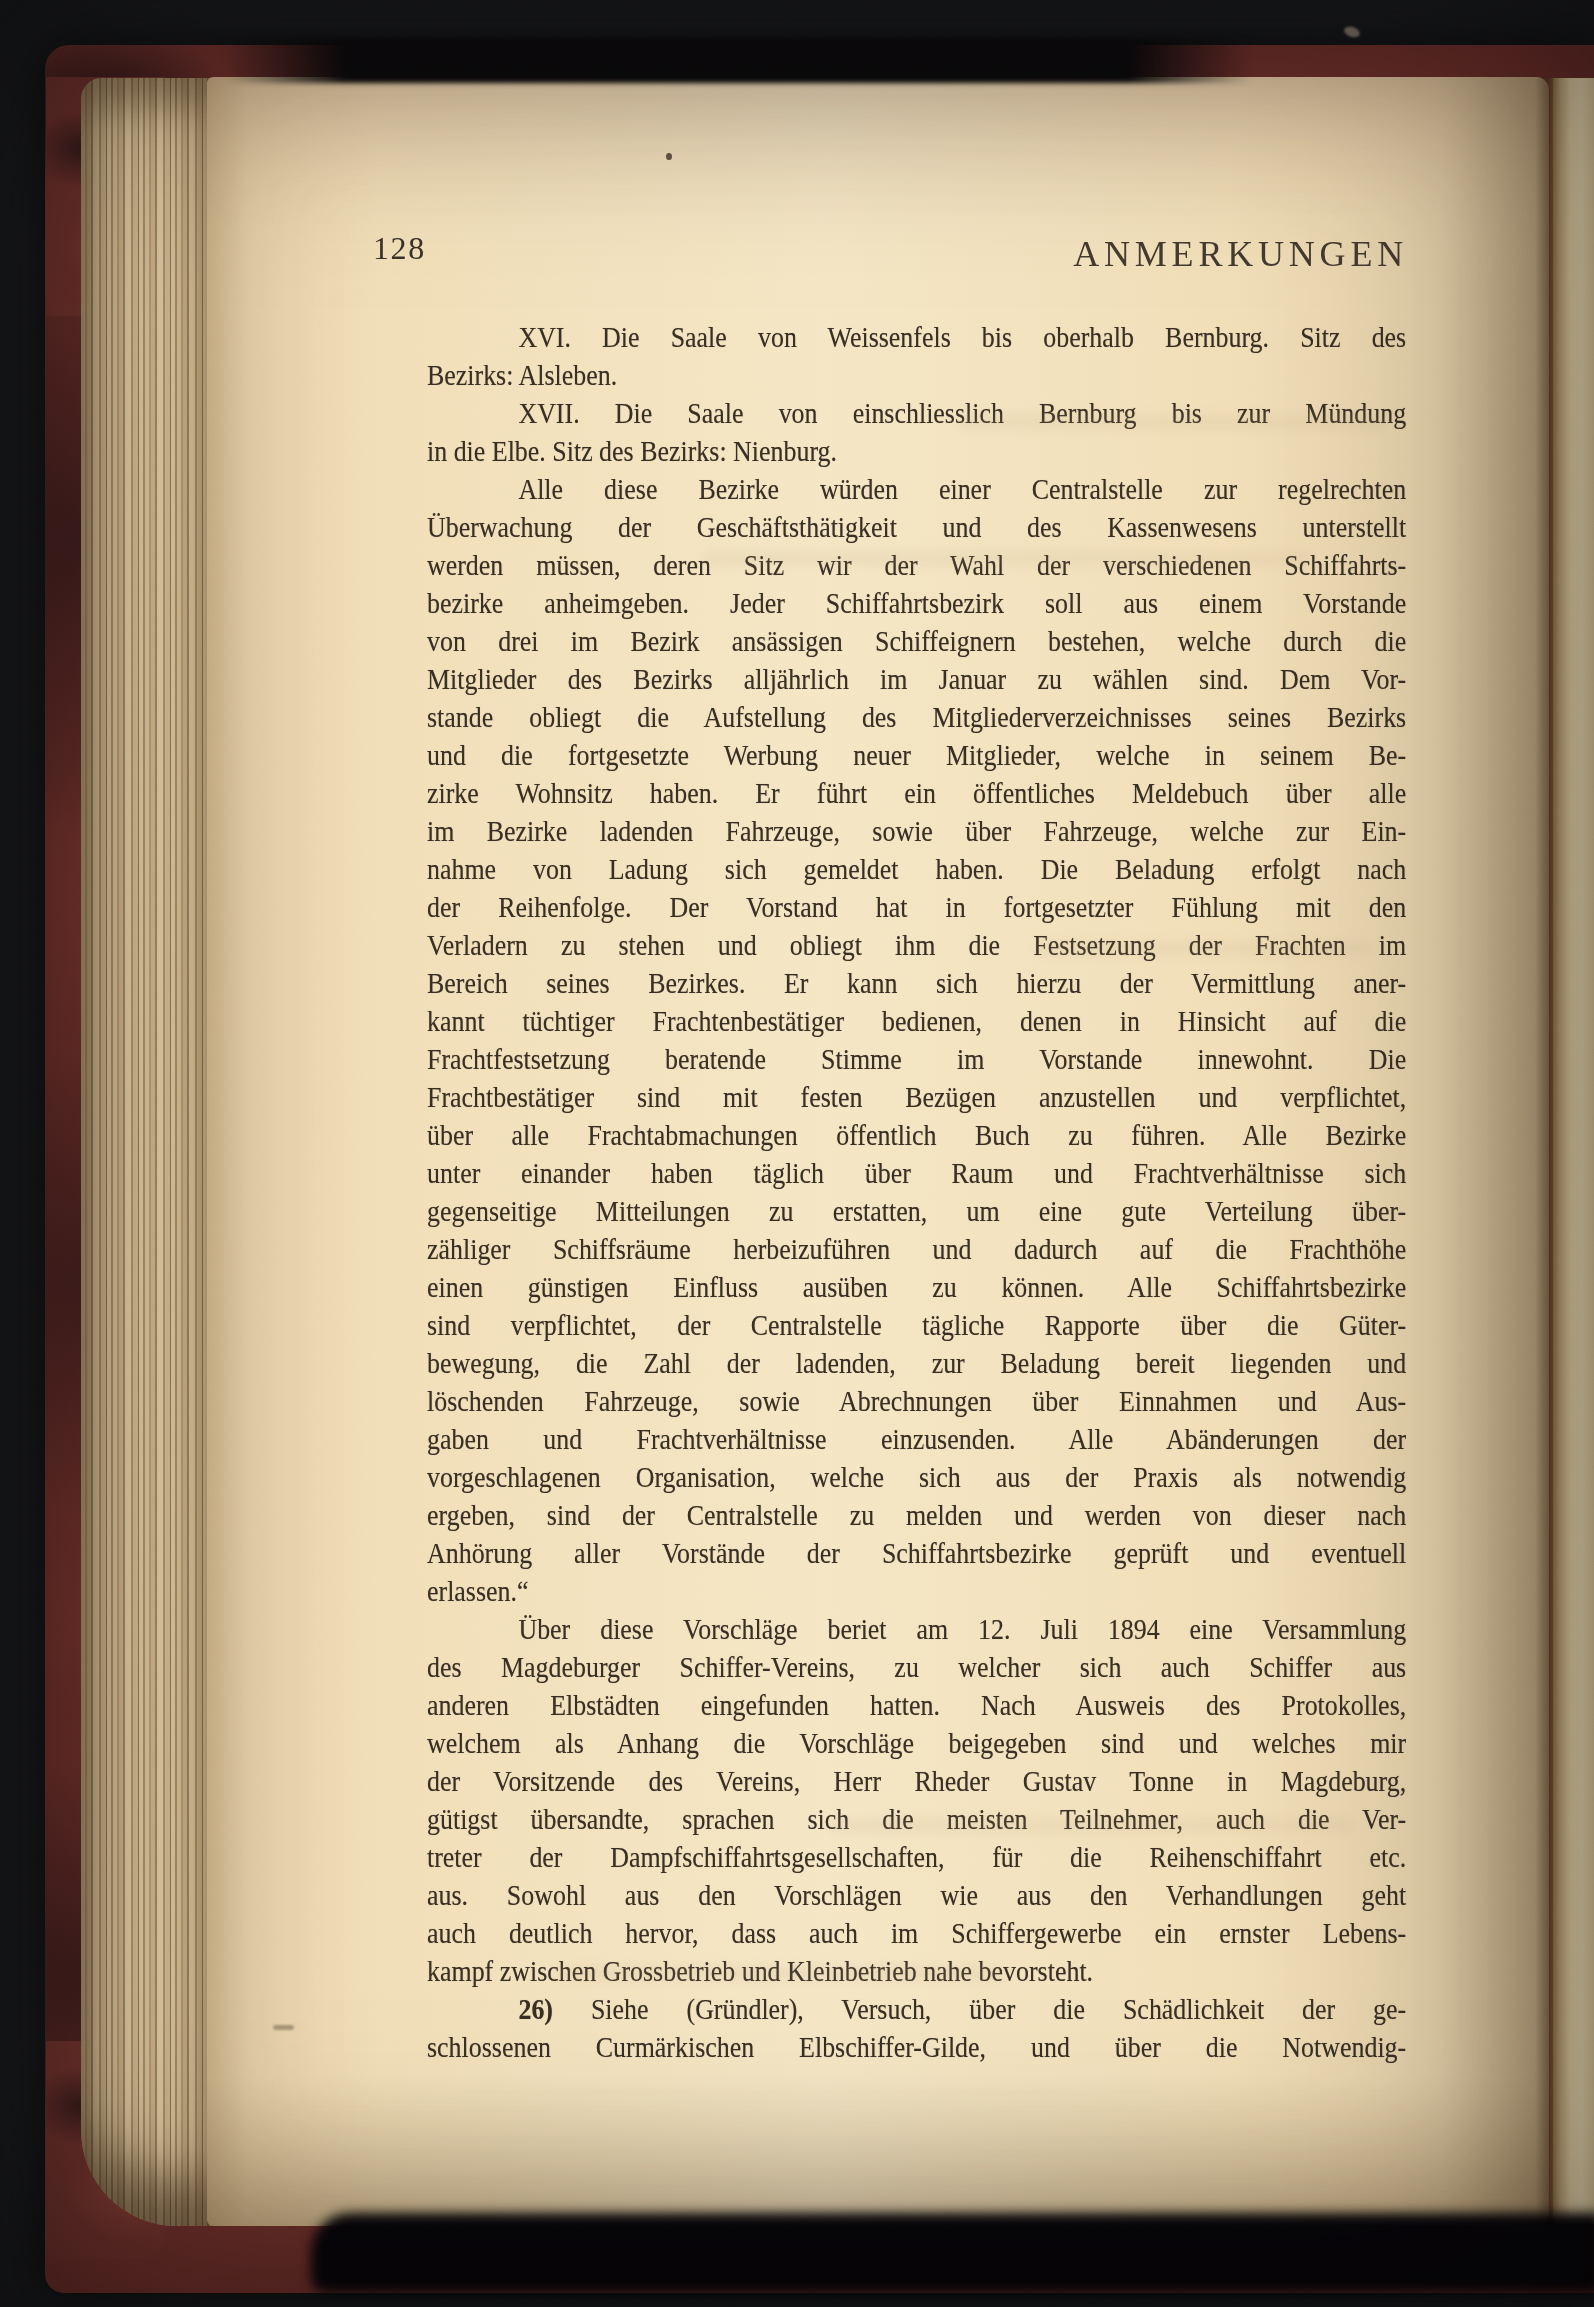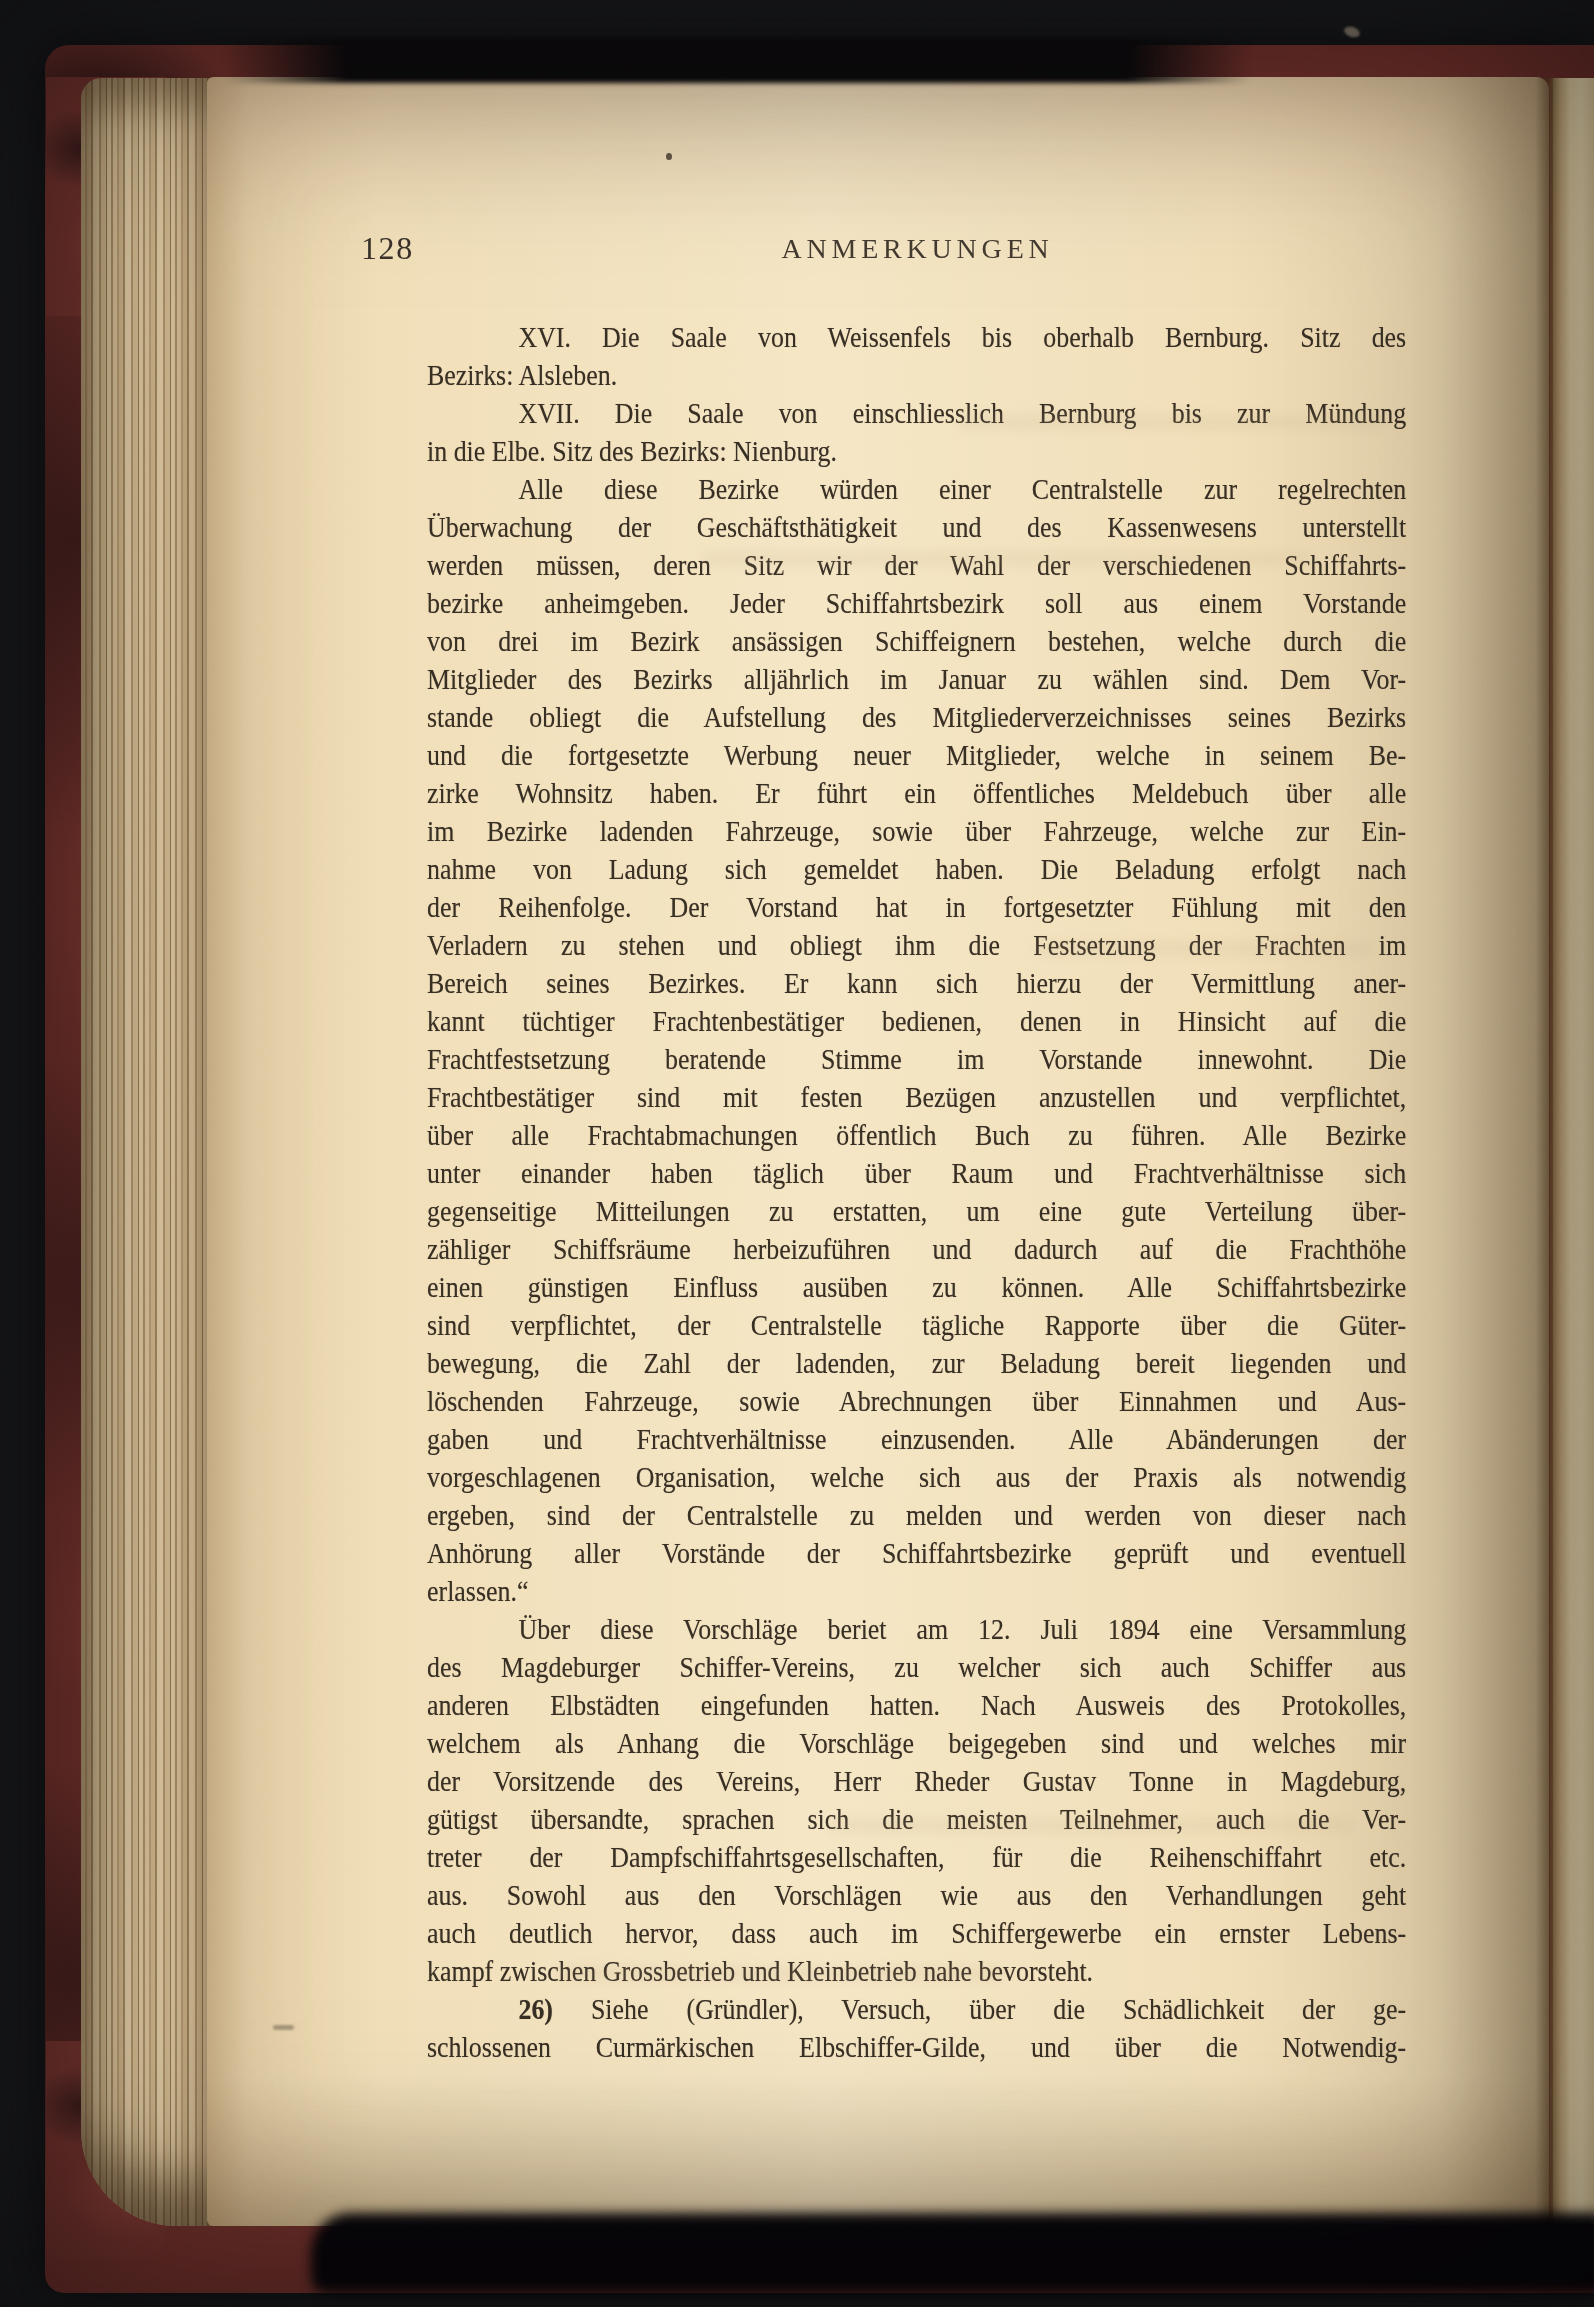--- a/index.html
+++ b/index.html
@@ -66,26 +66,26 @@
     position:absolute;left:223px;top:38px;width:1028px;height:45px;
     background:linear-gradient(90deg, rgba(10,8,10,0), #0c0a0c 12%, #0c0a0c 88%, rgba(10,8,10,0));
     filter:blur(2.4px);
   }
   .botshade{
     position:absolute;left:311px;top:2213px;width:1291px;height:80px;
     background:#070509;border-radius:40px 0 0 16px;filter:blur(5.6px);
   }
   
   .pagenum{
-    position:absolute;left:154px;top:153px;font-size:32px;color:#39312a;
+    position:absolute;left:166px;top:153px;font-size:32px;color:#39312a;
     letter-spacing:1.6px;
   }
   .header{
-    position:absolute;left:220px;top:156px;width:981px;text-align:center;
-    font-size:28px;letter-spacing:4.8px;color:#433a2f;
+    position:absolute;left:220px;top:156px;width:981px;text-align:right;
+    font-size:36px;letter-spacing:4.8px;color:#433a2f;
   }
   .textblock{
     position:absolute;left:220px;top:241px;width:1114px;
     transform:scaleX(0.879);transform-origin:left top;
     font-size:29.5px;line-height:38px;color:#372e24;
     text-shadow:0 0 0.8px rgba(58,44,28,.4);
   }
   .line{height:38px;white-space:normal;text-align:justify;text-align-last:justify;}
   .line.end{text-align:left;text-align-last:left;}
   .line.indent{padding-left:104px;}

